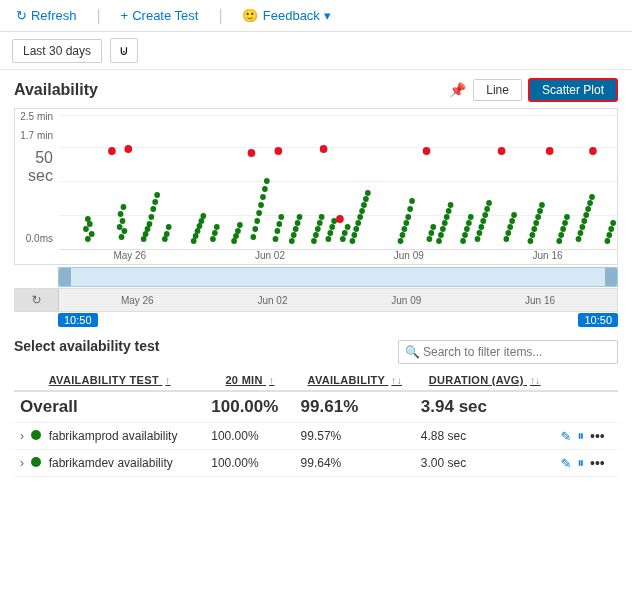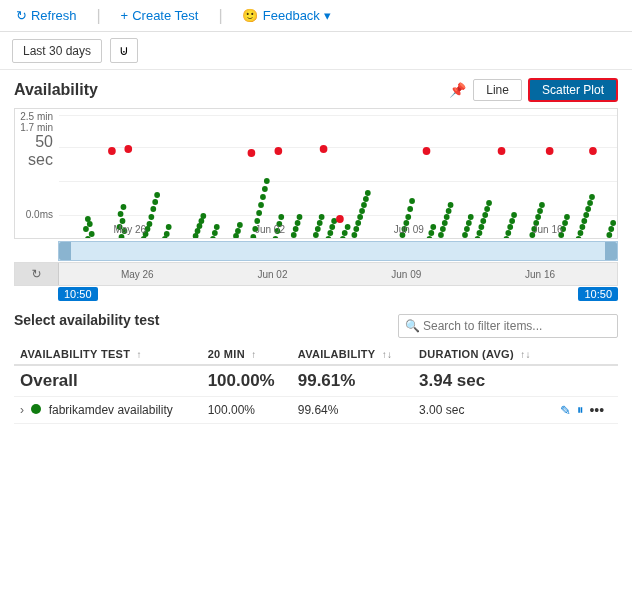--- a/index.html
+++ b/index.html
@@ -22,21 +22,21 @@
     .view-btn.active { background: #0369a1; color: #fff; border: 2px solid #e81123; border-radius: 3px; }
     
     .chart-area { position: relative; height: 160px; border: 1px solid #e0e0e0; background: #fff; overflow: hidden; }
     
     .lower-section { padding: 6px 14px 4px; }
     .section-title { font-size: 14px; font-weight: 600; margin-bottom: 12px; }
     .search-row { display: flex; justify-content: space-between; align-items: center; margin-bottom: 4px; }
     
     table { width: 100%; border-collapse: collapse; font-size: 12px; }
     thead tr { border-bottom: 2px solid #e0e0e0; }
-    th { padding: 4px 6px; text-align: left; font-size: 11px; font-weight: 600; color: #333; text-transform: uppercase; letter-spacing: 0.3px; white-space: nowrap; }
+    th { padding: 4px 6px; text-align: center; font-size: 11px; font-weight: 600; color: #333; text-transform: uppercase; letter-spacing: 0.3px; white-space: nowrap; text-decoration: underline; }
     th .sort-icon { color: #888; margin-left: 3px; font-size: 10px; }
     tbody tr { border-bottom: 1px solid #f0f0f0; }
     td { padding: 5px 6px; }
     .overall-row td { font-weight: 700; font-size: 17px; }
     .test-row td { font-size: 12px; }
     .expand-icon { color: #666; cursor: pointer; margin-right: 4px; }
     .status-dot { width: 10px; height: 10px; border-radius: 50%; background: #107c10; display: inline-block; margin-right: 4px; }
     .action-icons { display: flex; gap: 6px; align-items: center; }
     .action-btn { color: #0078d4; cursor: pointer; font-size: 13px; }
     .dots-btn { color: #333; cursor: pointer; font-size: 14px; }
@@ -82,21 +82,21 @@
       <span class="pin-icon">📌</span>
       <button class="view-btn">
         <span>Line</span>
       </button>
       <button class="view-btn active">
         <span>Scatter Plot</span>
       </button>
     </div>
   </div>
 
-  <div class="chart-area" style="height:131px; position:relative; border:1px solid #ddd; background:#fff;">
+  <div class="chart-area" style="height:157px; position:relative; border:1px solid #ddd; background:#fff;">
 
     <div style="position:absolute; left:0; top:0; bottom:18px; width:44px; display:flex; flex-direction:column; justify-content:space-between; padding:2px 2px 2px 0;">
       <span style="font-size:10px;color:#666;text-align:right;padding-right:4px;">2.5 min</span>
       <span style="font-size:10px;color:#666;text-align:right;padding-right:4px;">1.7 min</span>
       <span style="font-size:16px;color:#666;text-align:right;padding-right:4px;">50 sec</span>
       <span style="font-size:10px;color:#666;text-align:right;padding-right:4px;margin-top:40px;">0.0ms</span>
     </div>
 
     <div style="position:absolute; left:44px; right:0; top:6px; border-top:1px solid #f0f0f0;"></div>
     <div style="position:absolute; left:44px; right:0; top:38px; border-top:1px solid #f0f0f0;"></div>
@@ -337,20 +337,37 @@
         <td>Overall</td>
         <td>100.00%</td>
         <td>99.61%</td>
         <td>3.94 sec</td>
         <td></td>
       </tr>
       <tr class="test-row" style="cursor:pointer;">
         <td>
           <span class="expand-icon">›</span>
           <span class="status-dot"></span>
+          <span>fabrikamprod availability</span>
+        </td>
+        <td>100.00%</td>
+        <td>99.57%</td>
+        <td>4.88 sec</td>
+        <td>
+          <div class="action-icons">
+            <span class="action-btn">✎</span>
+            <span class="action-btn">⏸</span>
+            <span class="dots-btn">•••</span>
+          </div>
+        </td>
+      </tr>
+      <tr class="test-row" style="cursor:pointer;">
+        <td>
+          <span class="expand-icon">›</span>
+          <span class="status-dot"></span>
           <span>fabrikamdev availability</span>
         </td>
         <td>100.00%</td>
         <td>99.64%</td>
         <td>3.00 sec</td>
         <td>
           <div class="action-icons">
             <span class="action-btn">✎</span>
             <span class="action-btn">⏸</span>
             <span class="dots-btn">•••</span>

